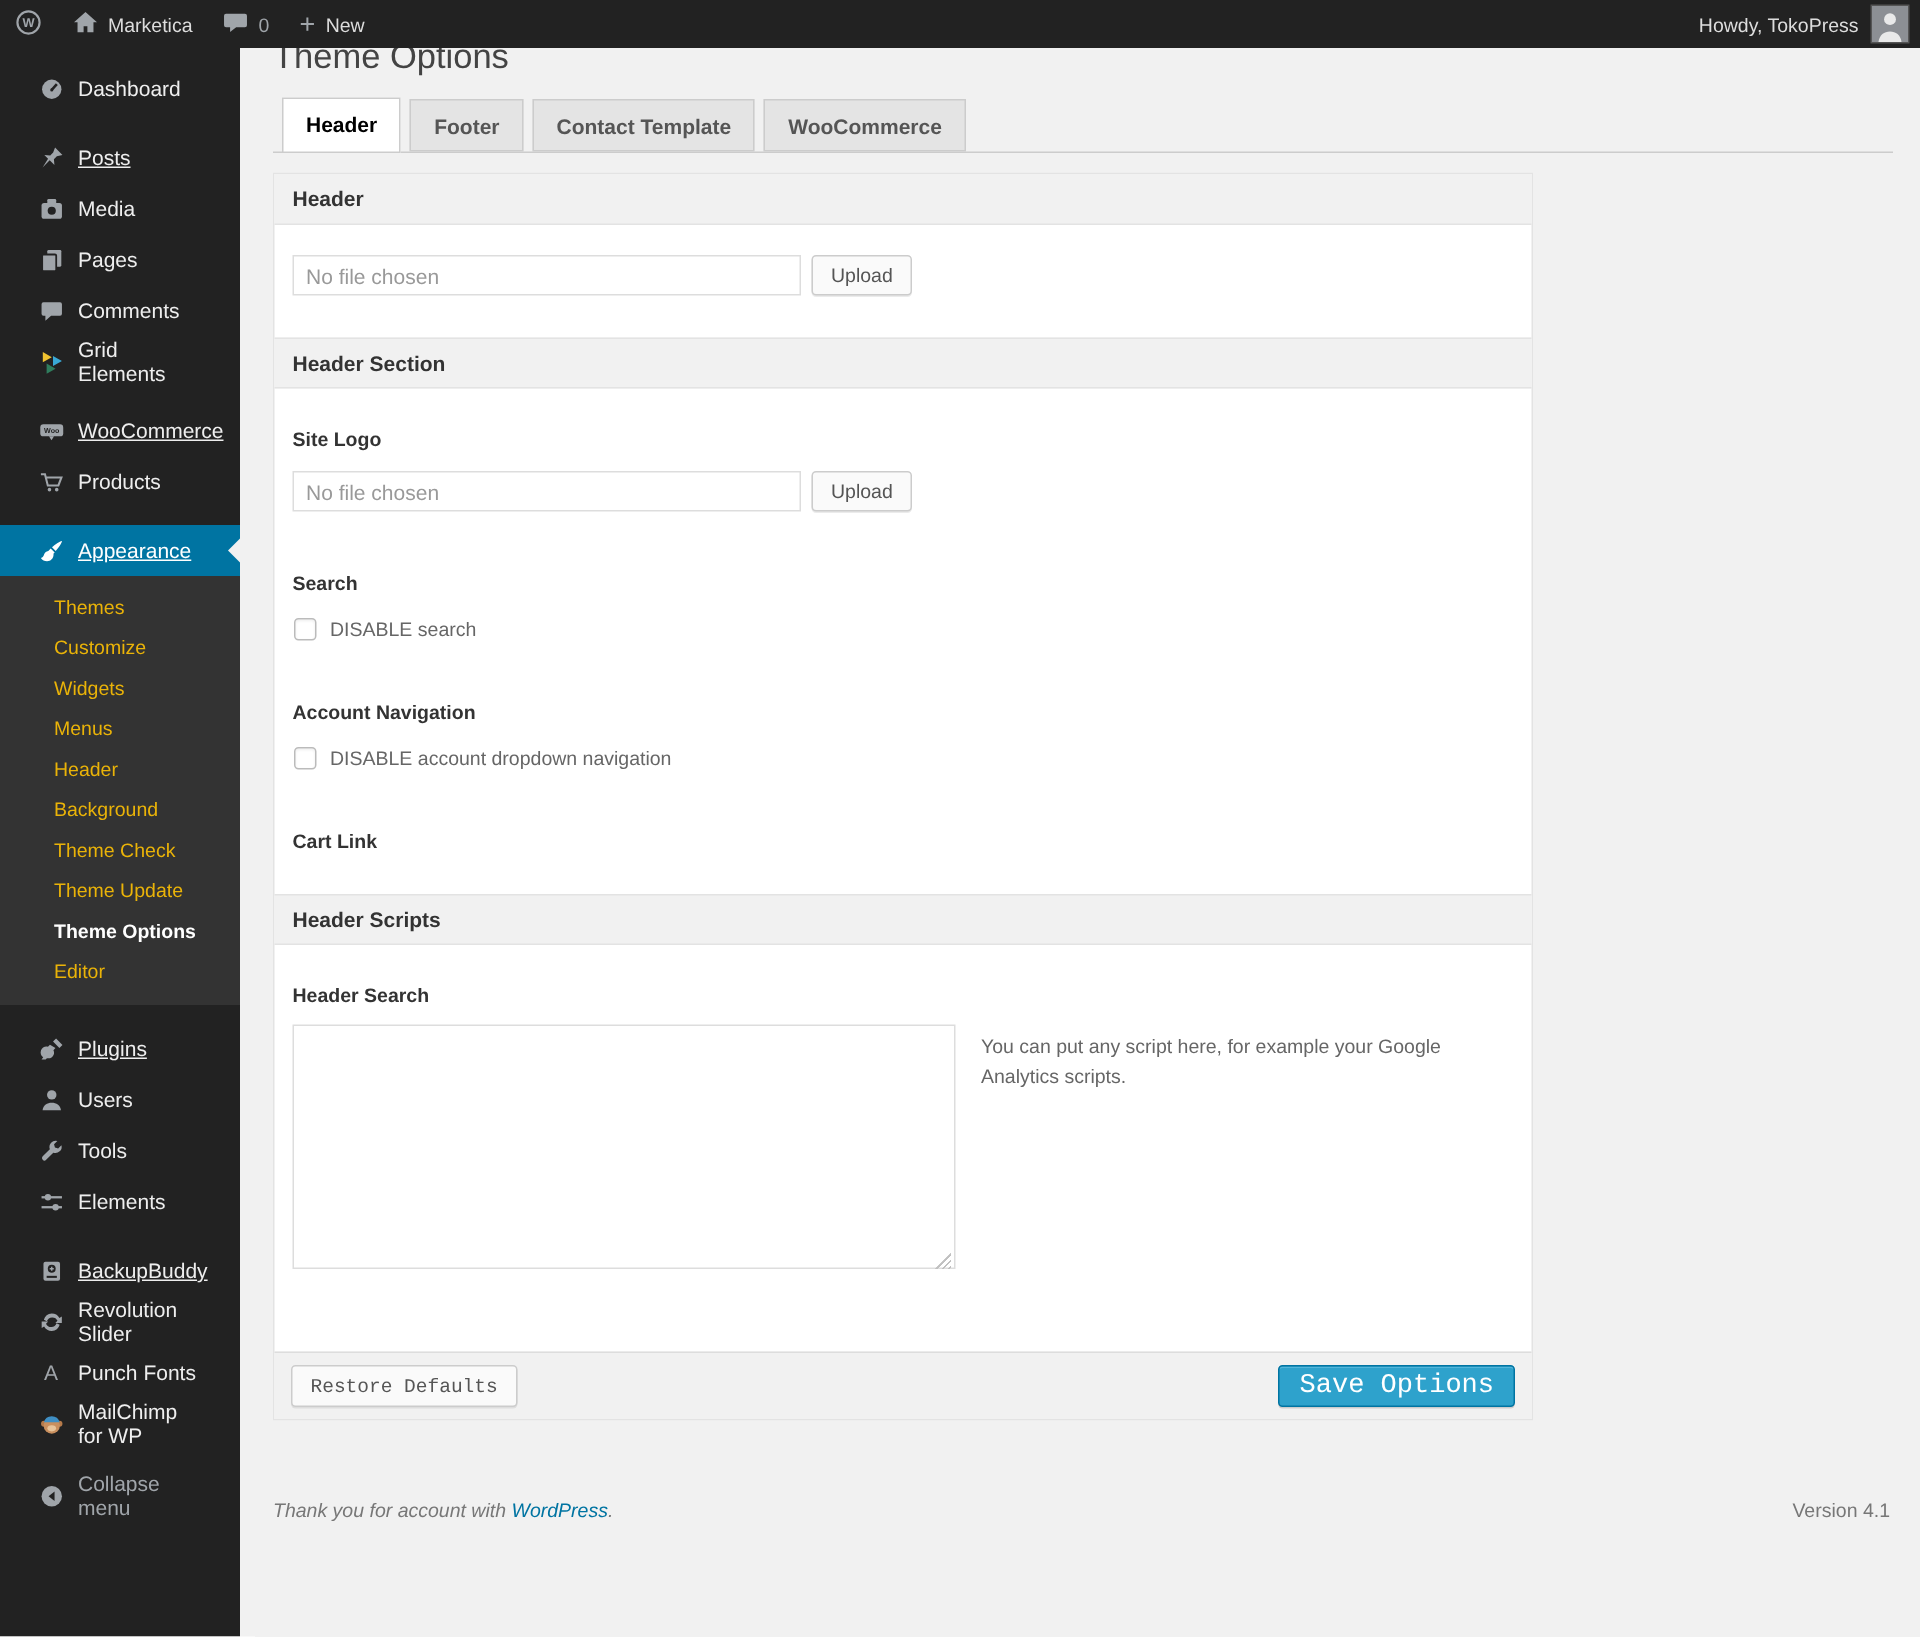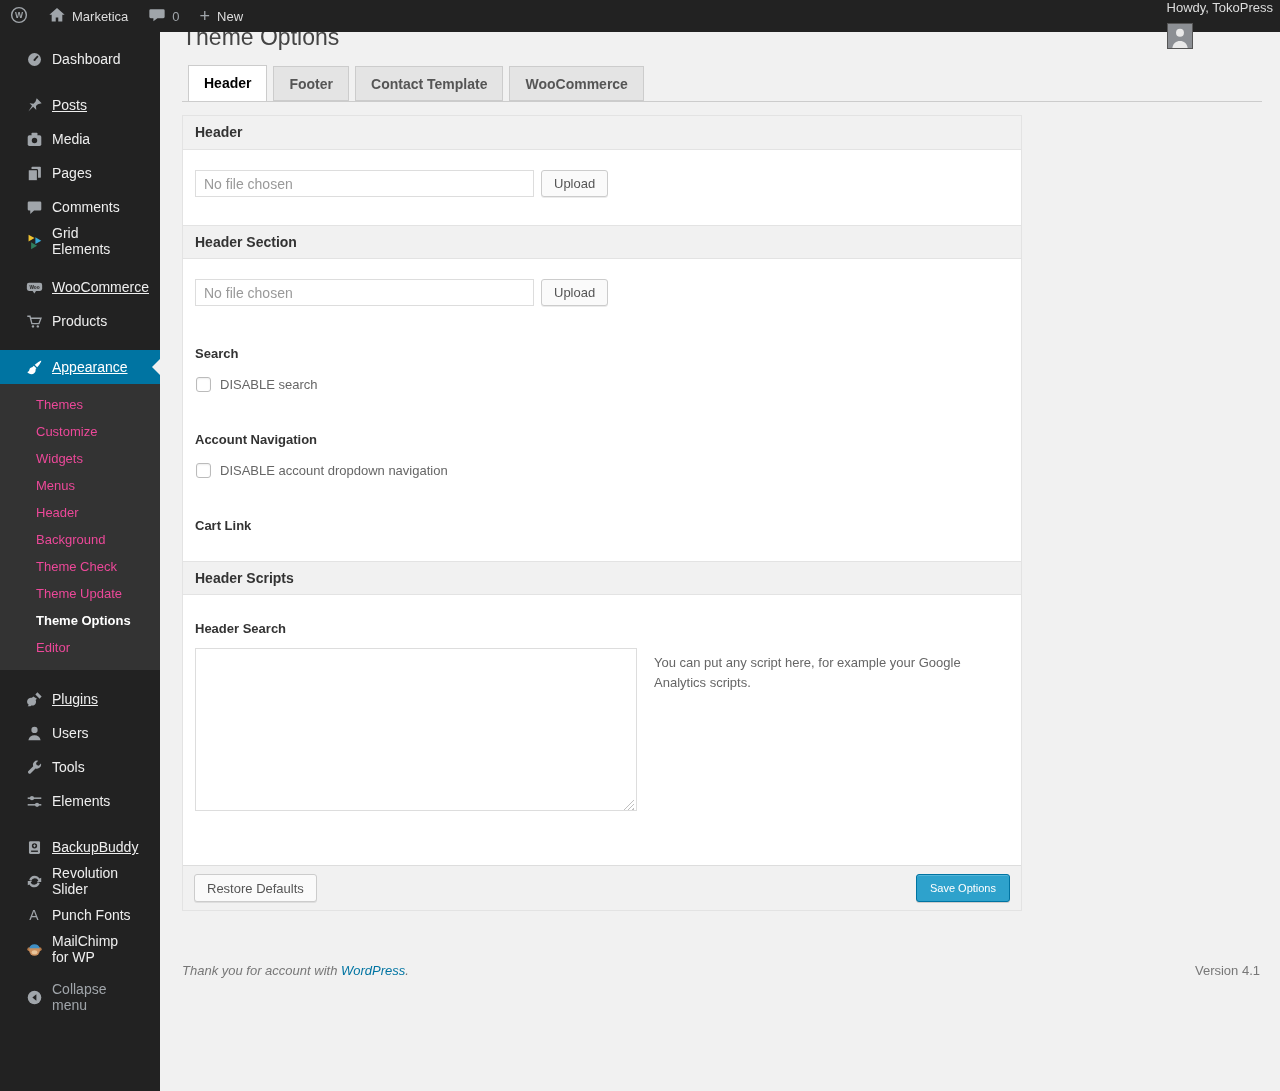--- a/index.html
+++ b/index.html
@@ -13,21 +13,21 @@
   .admin-bar{
     position:absolute; top:0; left:0; right:0; height:32px; background:#222;
     color:#ddd; font-size:13px; display:flex; justify-content:space-between;
     align-items:center; z-index:50;
   }
   .ab-left{ display:flex; align-items:center; height:100%; }
   .ab-item{ display:flex; align-items:center; gap:6px; padding:0 10px; height:100%; cursor:pointer; color:#ddd; }
   .ab-item svg{ width:18px; height:18px; color:#a0a5aa; }
   .ab-count{ color:#a0a5aa; }
   .ab-plus{ font-size:18px; line-height:18px; color:#a0a5aa; margin-right:1px; font-weight:400; }
-  .ab-right{ display:flex; gap:8px; padding-right:7px; height:100%; cursor:pointer;flex-direction:column; }
+  .ab-right{ display:flex; align-items:center; gap:8px; padding-right:7px; height:100%; cursor:pointer; }
   .avatar{ width:26px; height:26px; display:block; border:1px solid #555; }
   .avatar svg{ width:100%; height:100%; display:block; }
 
   
   .sidebar{
     position:absolute; top:32px; left:0; bottom:0; width:160px; background:#222;
     color:#eee; font-size:14px;
   }
   .menu{ padding-top:10px; }
   .menu-item{
@@ -41,21 +41,21 @@
   .mi svg{ width:17px; height:17px; display:block; }
   .mi-letter{ font-size:14px; color:#a0a5aa; font-weight:400; }
   .sep{ margin-top:12px;text-decoration:underline; }
   .menu-item.active{ background:#0074a2; color:#fff; }
   .menu-item.active .mi{ color:#fff; }
   .menu-item.active::after{
     content:""; position:absolute; right:0; top:50%; margin-top:-8px;
     border:8px solid transparent; border-right-color:#f1f1f1;
   }
   .submenu{ background:#333; padding:7px 0 9px; }
-  .submenu-item{ padding:6px 12px 6px 36px; color:#ec4899; font-size:13px; line-height:15px; cursor:pointer; }
+  .submenu-item{ padding:6px 12px 6px 36px; color:#eab308; font-size:13px; line-height:15px; cursor:pointer; }
   .submenu-item.active{ color:#fff; font-weight:bold; }
   .collapse-item{ margin-top:14px; color:#a0a5aa; }
   .collapse-item .mi{ color:#a0a5aa; }
 
   
   .content{ margin-left:160px; padding:22px 18px 0 22px; }
   h1.page-title{ font-size:23px; font-weight:400; color:#444; margin:0; line-height:30px; }
 
   .nav-tab-wrapper{ margin-top:13px; position:relative; display:flex; align-items:flex-end; }
   .nav-tab-wrapper::after{
@@ -103,26 +103,26 @@
   }
   .script-wrap::after{
     content:""; position:absolute; right:3px; bottom:5px; width:11px; height:11px;
     background:repeating-linear-gradient(135deg, transparent 0 2px, #c0c0c0 2px 3px);
     clip-path:polygon(100% 0, 100% 100%, 0 100%);
     pointer-events:none;
   }
   .script-note{ margin:5px 0 0 17px; width:312px; font-size:13px; color:#666; line-height:1.55; }
   .panel-footer{
     background:#f1f1f1; border-top:1px solid #ddd; padding:8px 11px;
-    display:flex; justify-content:space-between; align-items:center;
+    display:flex; justify-content:space-between; align-items:center;font-family:Liberation Mono, monospace;
   }
   .btn-secondary{ height:28px; }
   .btn-primary{
     height:28px; padding:0 13px; background:#2ea2cc; border:1px solid #0074a2;
-    border-radius:3px; color:#fff; font-size:11px; cursor:pointer; font-family:inherit;
+    border-radius:3px; color:#fff; font-size:18px; cursor:pointer; font-family:inherit;
     box-shadow:inset 0 1px 0 rgba(120,200,230,.5), 0 1px 0 rgba(0,0,0,.15);
   }
 
   
   .page-footer{
     display:flex; justify-content:space-between; align-items:center;
     margin-top:52px; padding-right:2px; font-size:13px; color:#777;
   }
   .thanks{ font-style:italic; }
   .thanks a{ color:#0074a2; text-decoration:none; cursor:pointer; }
@@ -375,20 +375,21 @@
     <div class="section-bar">Header</div>
     <div class="panel-body">
       <div class="upload-row">
         <input type="text" readonly="" class="file-input" value="No file chosen" style="">
         <button class="btn upload-btn">Upload</button>
       </div>
     </div>
 
     <div class="section-bar">Header Section</div>
     <div class="panel-body">
+      <div class="field-label">Site Logo</div>
       <div class="upload-row">
         <input type="text" readonly="" class="file-input" value="No file chosen" style="">
         <button class="btn upload-btn">Upload</button>
       </div>
 
       <div class="field-label group">Search</div>
       <label class="check-row">
         <input type="checkbox" style="">
         <span>DISABLE search</span>
       </label>

